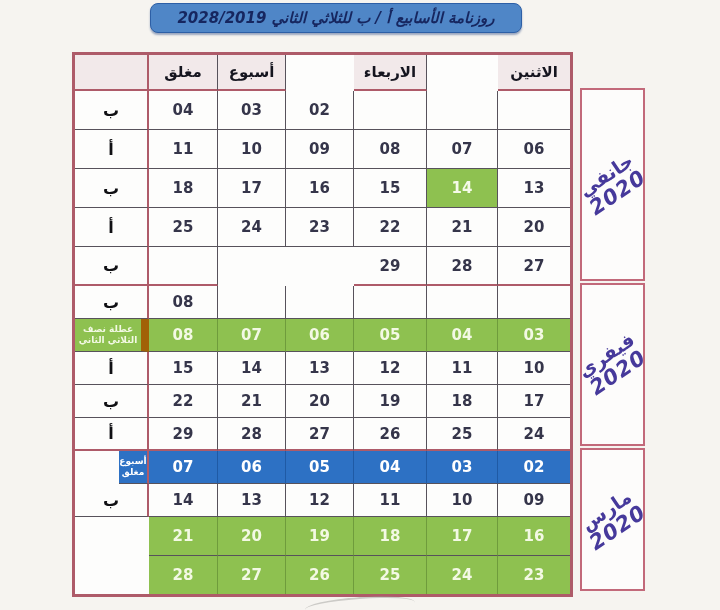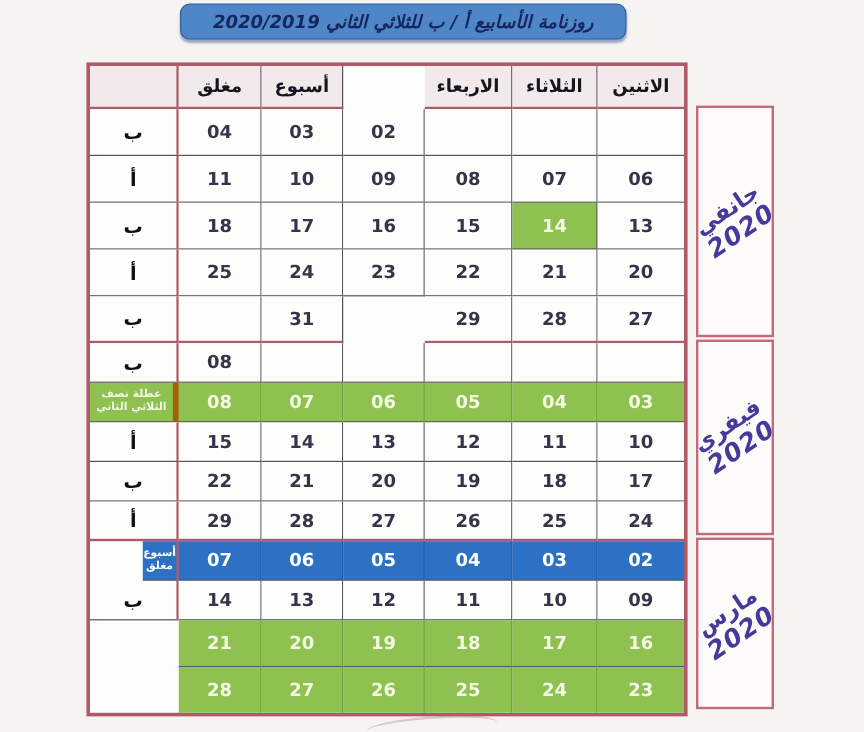--- a/index.html
+++ b/index.html
@@ -39,21 +39,21 @@
   .cell.col-last{border-right:none;}
   .cell.row-last{border-bottom:none;}
   .cell.label-col{border-right:2px solid #ae5b69;}
   .cell.header{
     background:#f2e9ea;border-bottom:2px solid #ae5b69;
     color:#15151f;direction:rtl;font-size:15px;
   }
   .cell.letter{color:#101014;font-size:16px;}
   .cell.group-end{border-bottom:2px solid #ae5b69;}
   .cell.green{background:#8ec150;color:#f3f9e4;border-right-color:#6f9c3c;}
-  .cell.green.label-col{border-right:5px solid #a16207;}
+  .cell.green.label-col{border-right:8px solid #a16207;}
   .cell.blue{background:#2d71c4;color:#ffffff;border-right-color:#1f5aa5;}
   .cell.blue.label-col{border-right:2px solid #ae5b69;}
   .cell.band-label{
     font-size:9px;line-height:1.2;text-align:center;padding:2px;
     white-space:pre-line;font-weight:bold;
   }
   .cell.band-label.spring{font-size:11px;}
   .cell.hl{background:#8ec150;color:#f5fae8;}
   
   .months-col{display:flex;flex-direction:column;margin-top:36px;width:65px;}
@@ -67,29 +67,28 @@
   
   .artifact{
     position:absolute;left:305px;top:597px;width:110px;height:16px;
     border-top:2px solid #9a9a96;border-radius:50%;opacity:.45;
     transform:rotate(-4deg);
   }
 </style>
 </head>
 <body>
 
-<div class="title-banner">روزنامة الأسابيع أ / ب للثلاثي الثاني 2020/2019</div>
+<div class="title-banner">روزنامة الأسابيع أ / ب للثلاثي الثاني 2028/2019</div>
 
 <div class="table-wrap">
   <div class="main-grid" id="main-grid">
       <div class="cell header label-col" style="grid-area: 1 / 1;"></div>
       <div class="cell header" style="grid-area: 1 / 2;">مغلق</div>
       <div class="cell header" style="grid-area: 1 / 3;">أسبوع</div>
       <div class="cell header" style="grid-area: 1 / 5;">الاربعاء</div>
-      <div class="cell header" style="grid-area: 1 / 6;">الثلاثاء</div>
       <div class="cell header col-last" style="grid-area: 1 / 7;">الاثنين</div>
       <div class="cell label-col  letter" style="grid-area: 2 / 1;">ب</div>
       <div class="cell " style="grid-area: 2 / 2;">04</div>
       <div class="cell " style="grid-area: 2 / 3;">03</div>
       <div class="cell " style="grid-area: 2 / 4;">02</div>
       <div class="cell " style="grid-area: 2 / 5;"></div>
       <div class="cell " style="grid-area: 2 / 6;"></div>
       <div class="cell col-last" style="grid-area: 2 / 7;"></div>
       <div class="cell label-col  letter" style="grid-area: 3 / 1;">أ</div>
       <div class="cell " style="grid-area: 3 / 2;">11</div>
@@ -107,21 +106,20 @@
       <div class="cell col-last" style="grid-area: 4 / 7;">13</div>
       <div class="cell label-col  letter" style="grid-area: 5 / 1;">أ</div>
       <div class="cell " style="grid-area: 5 / 2;">25</div>
       <div class="cell " style="grid-area: 5 / 3;">24</div>
       <div class="cell " style="grid-area: 5 / 4;">23</div>
       <div class="cell " style="grid-area: 5 / 5;">22</div>
       <div class="cell " style="grid-area: 5 / 6;">21</div>
       <div class="cell col-last" style="grid-area: 5 / 7;">20</div>
       <div class="cell label-col  letter group-end" style="grid-area: 6 / 1;">ب</div>
       <div class="cell  group-end" style="grid-area: 6 / 2;"></div>
-      <div class="cell  group-end" style="grid-area: 6 / 3;">31</div>
       <div class="cell  group-end" style="grid-area: 6 / 5;">29</div>
       <div class="cell  group-end" style="grid-area: 6 / 6;">28</div>
       <div class="cell group-end col-last" style="grid-area: 6 / 7;">27</div>
       <div class="cell label-col  letter" style="grid-area: 7 / 1;">ب</div>
       <div class="cell " style="grid-area: 7 / 2;">08</div>
       <div class="cell " style="grid-area: 7 / 3;"></div>
       <div class="cell " style="grid-area: 7 / 4;"></div>
       <div class="cell " style="grid-area: 7 / 5;"></div>
       <div class="cell " style="grid-area: 7 / 6;"></div>
       <div class="cell col-last" style="grid-area: 7 / 7;"></div>

